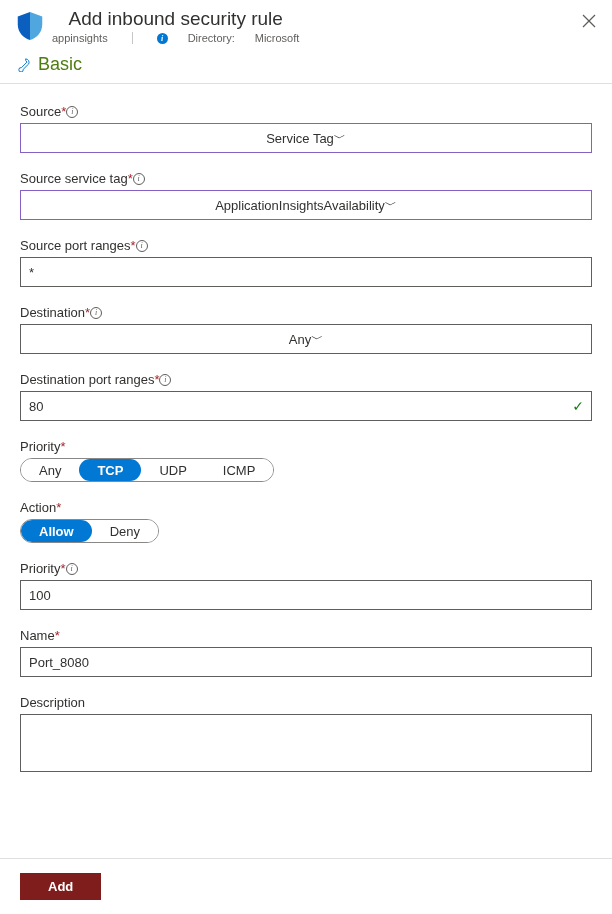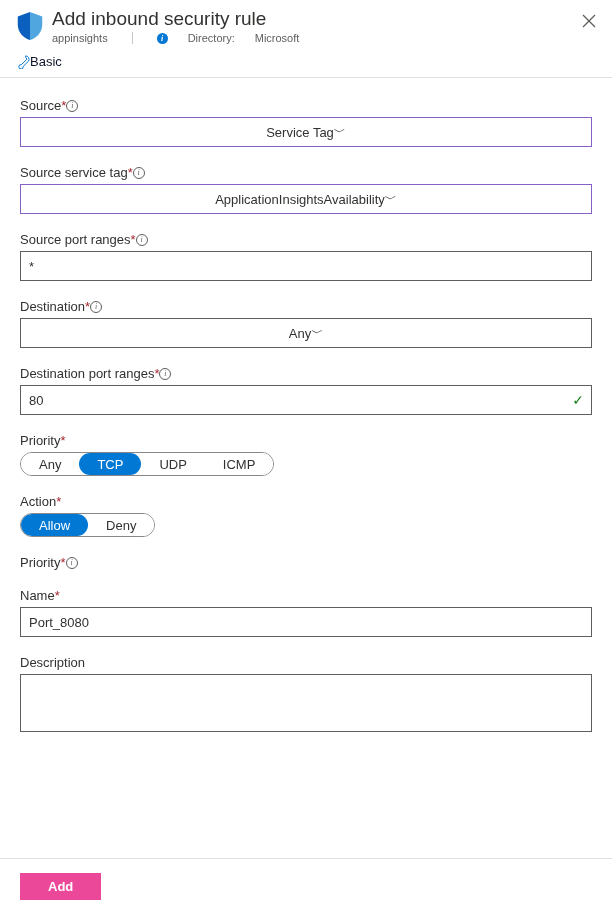--- a/index.html
+++ b/index.html
@@ -14,35 +14,35 @@
       overflow: hidden;
     }
     .header {
       display: flex;
       align-items: flex-start;
       padding: 8px 16px 0 16px;
       position: relative;
     }
     .shield-icon { width: 28px; height: 32px; flex-shrink: 0; margin-right: 8px; margin-top: 2px;}
     .title-block { display: flex; flex-direction: column;}
-    .page-title { font-size: 19px; font-weight: 500; color: #323130;}
+    .page-title { font-size: 19px; font-weight: 500; color: #323130; text-align: center;}
     .sub-row { display: flex; align-items: center; font-size: 11px; color: #605e5c; margin-top: 2px; gap: 20px;}
     .vdiv { width: 1px; height: 12px; background: #c8c6c4; margin: 0 4px; }
     .info-icon {
       width: 11px; height: 11px; border-radius: 50%; background: #0078d4; color: #fff;
       display: inline-flex; align-items: center; justify-content: center; font-size: 8px; font-weight: bold;
       font-style: italic; font-family: Georgia, serif;
     }
     .close-btn {
       position: absolute; top: 8px; right: 12px; font-size: 18px; color: #605e5c;
       cursor: pointer; background: none; border: none; padding: 4px;
     }
     .basic-row {
-      display: flex; align-items: center; padding: 10px 16px 8px 16px; 
-      color: #0f172a; font-size: 13px;
+      display: flex; align-items: center; padding: 10px 16px 8px 16px; gap: 8px;
+      color: #4d7c0f; font-size: 18px;
     }
     .basic-row svg { width: 14px; height: 14px; }
     .hr { height: 1px; background: #e1dfdd; margin: 0 0 20px 0; }
 
     .form { padding: 0 20px 0 20px; }
     .field { margin-bottom: 18px; }
     .label { font-size: 13px; color: #323130; margin-bottom: 4px; display: flex; align-items: center; gap: 0;}
     .req { color: #a4262c; }
     .help-icon {
       width: 12px; height: 12px; border: 1px solid #605e5c; border-radius: 50%;
@@ -69,29 +69,29 @@
 
     .pill-group {
       display: inline-flex; border: 1px solid #8a8886; border-radius: 16px; overflow: hidden;
       height: 24px; align-items: stretch;
     }
     .pill {
       padding: 0 18px; font-size: 13px; display: flex; align-items: center;
       background: #fff; color: #323130; cursor: pointer; border: none;
     }
     .pill.selected {
-      background: #0078d4; color: #fff; border-radius: 14px; font-weight: 400;
+      background: #0078d4; color: #fff; border-radius: 14px; font-weight: 700;
     }
 
     .footer {
       position: absolute; bottom: 0; left: 0; right: 0;
       border-top: 1px solid #e1dfdd; padding: 14px 20px;
     }
     .add-btn {
-      background: #ec4899; color: #fff; border: none; padding: 6px 28px;
+      background: #7f1d1d; color: #fff; border: none; padding: 6px 28px;
       font-size: 13px; font-weight: 600; cursor: pointer;
     }
   </style>
 </head>
 <body>
 
 <div class="header">
   <svg class="shield-icon" viewBox="0 0 32 36">
     <path d="M16 2 L30 7 V16 C30 26 23 32 16 34 V2 Z" fill="#50a7e0"></path>
     <path d="M16 2 L2 7 V16 C2 26 9 32 16 34 V2 Z" fill="#0a5fbf"></path>
@@ -205,20 +205,21 @@
       <button class="pill">Deny</button>
     </div>
   </div>
 
   <div class="field">
     <div class="label">
       <span>Priority</span>
       <span class="req">*</span>
       <span class="help-icon">i</span>
     </div>
+    <input class="input" value="100" style="">
   </div>
 
   <div class="field">
     <div class="label">
       <span>Name</span>
       <span class="req">*</span>
     </div>
     <input class="input" value="Port_8080" style="">
   </div>
 

